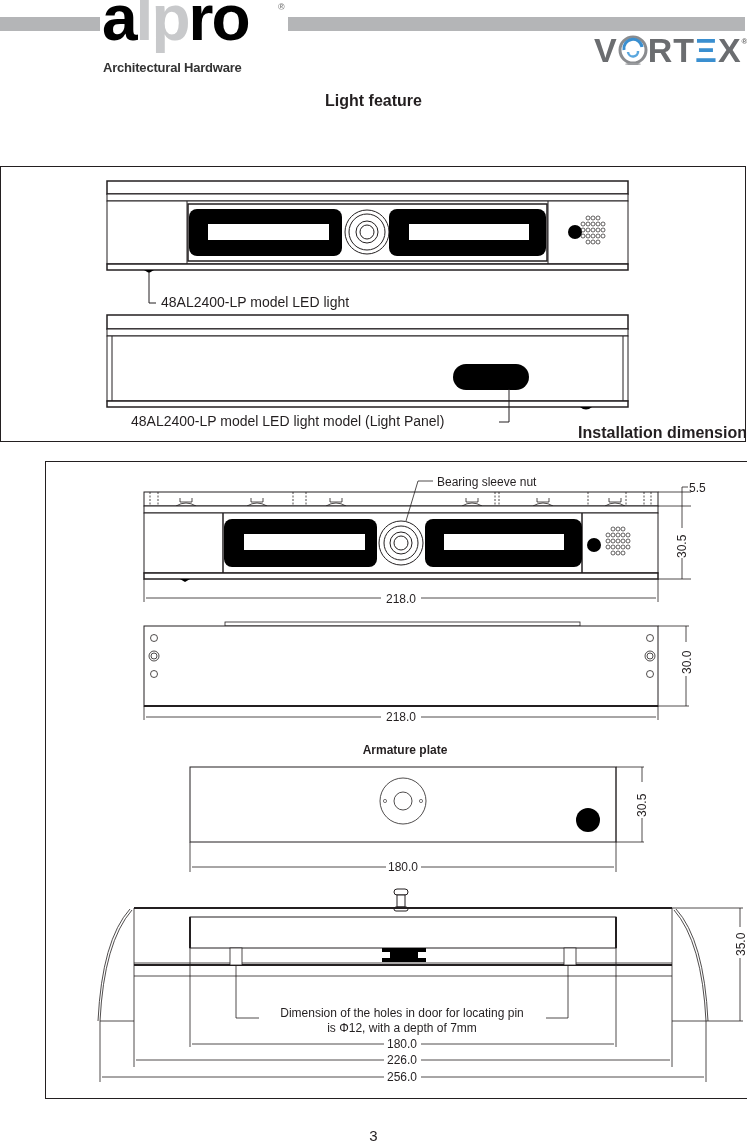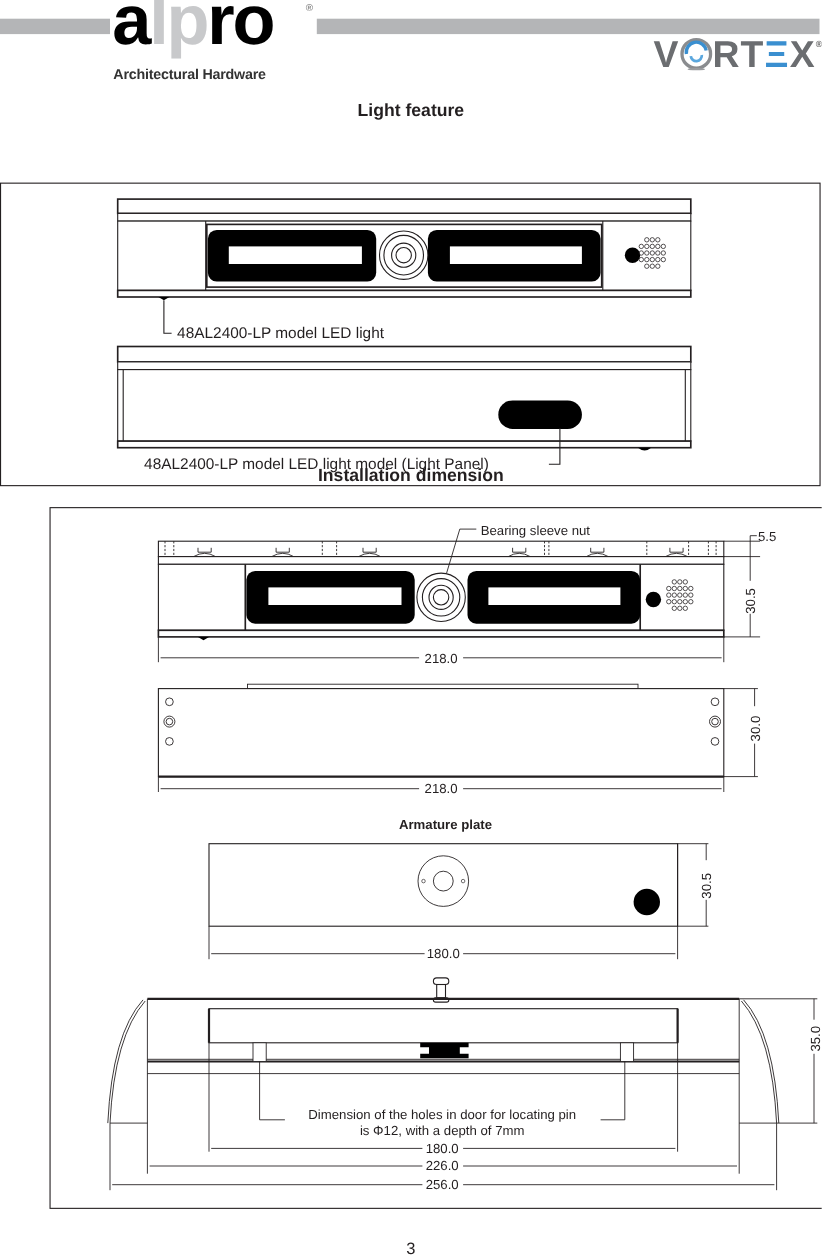--- a/index.html
+++ b/index.html
@@ -98,21 +98,21 @@
       <line x1="622" y1="169" x2="622" y2="234" stroke="#231f20" stroke-width="1"></line>
       <rect x="106" y="234" width="521" height="6" fill="#fff" stroke="#231f20" stroke-width="1.5"></rect>
       <rect x="452" y="197" width="76" height="26" rx="13" fill="#000"></rect>
       <path d="M579 240 Q585 245 591 240 Z" fill="#000"></path>
       <polyline points="508,222 508,255 498,255" fill="none" stroke="#231f20" stroke-width="1"></polyline>
     </g>
     <text x="130" y="259" font-size="14">48AL2400-LP model LED light model (Light Panel)</text>
   </svg>
 </div>
 
-<div class="section-title" style="top:424px;">Installation dimension</div>
+<div class="section-title" style="top:424px;text-align:right;">Installation dimension</div>
 
 <div class="frame" style="left:0; top:461px; width:744px; height:636px;margin-left:45px;">
   <svg width="744" height="636" viewBox="0 0 744 636" style="position:absolute;left:0;top:0;">
 
     <g stroke="#231f20" fill="#fff">
       <rect x="98" y="30" width="514" height="14" stroke-width="1"></rect>
       <g stroke-width="0.8" fill="none" stroke-dasharray="2,1.5">
         <line x1="104" y1="30" x2="104" y2="43"></line>
           <line x1="112" y1="30" x2="112" y2="43"></line>
         <line x1="247" y1="30" x2="247" y2="43"></line>

